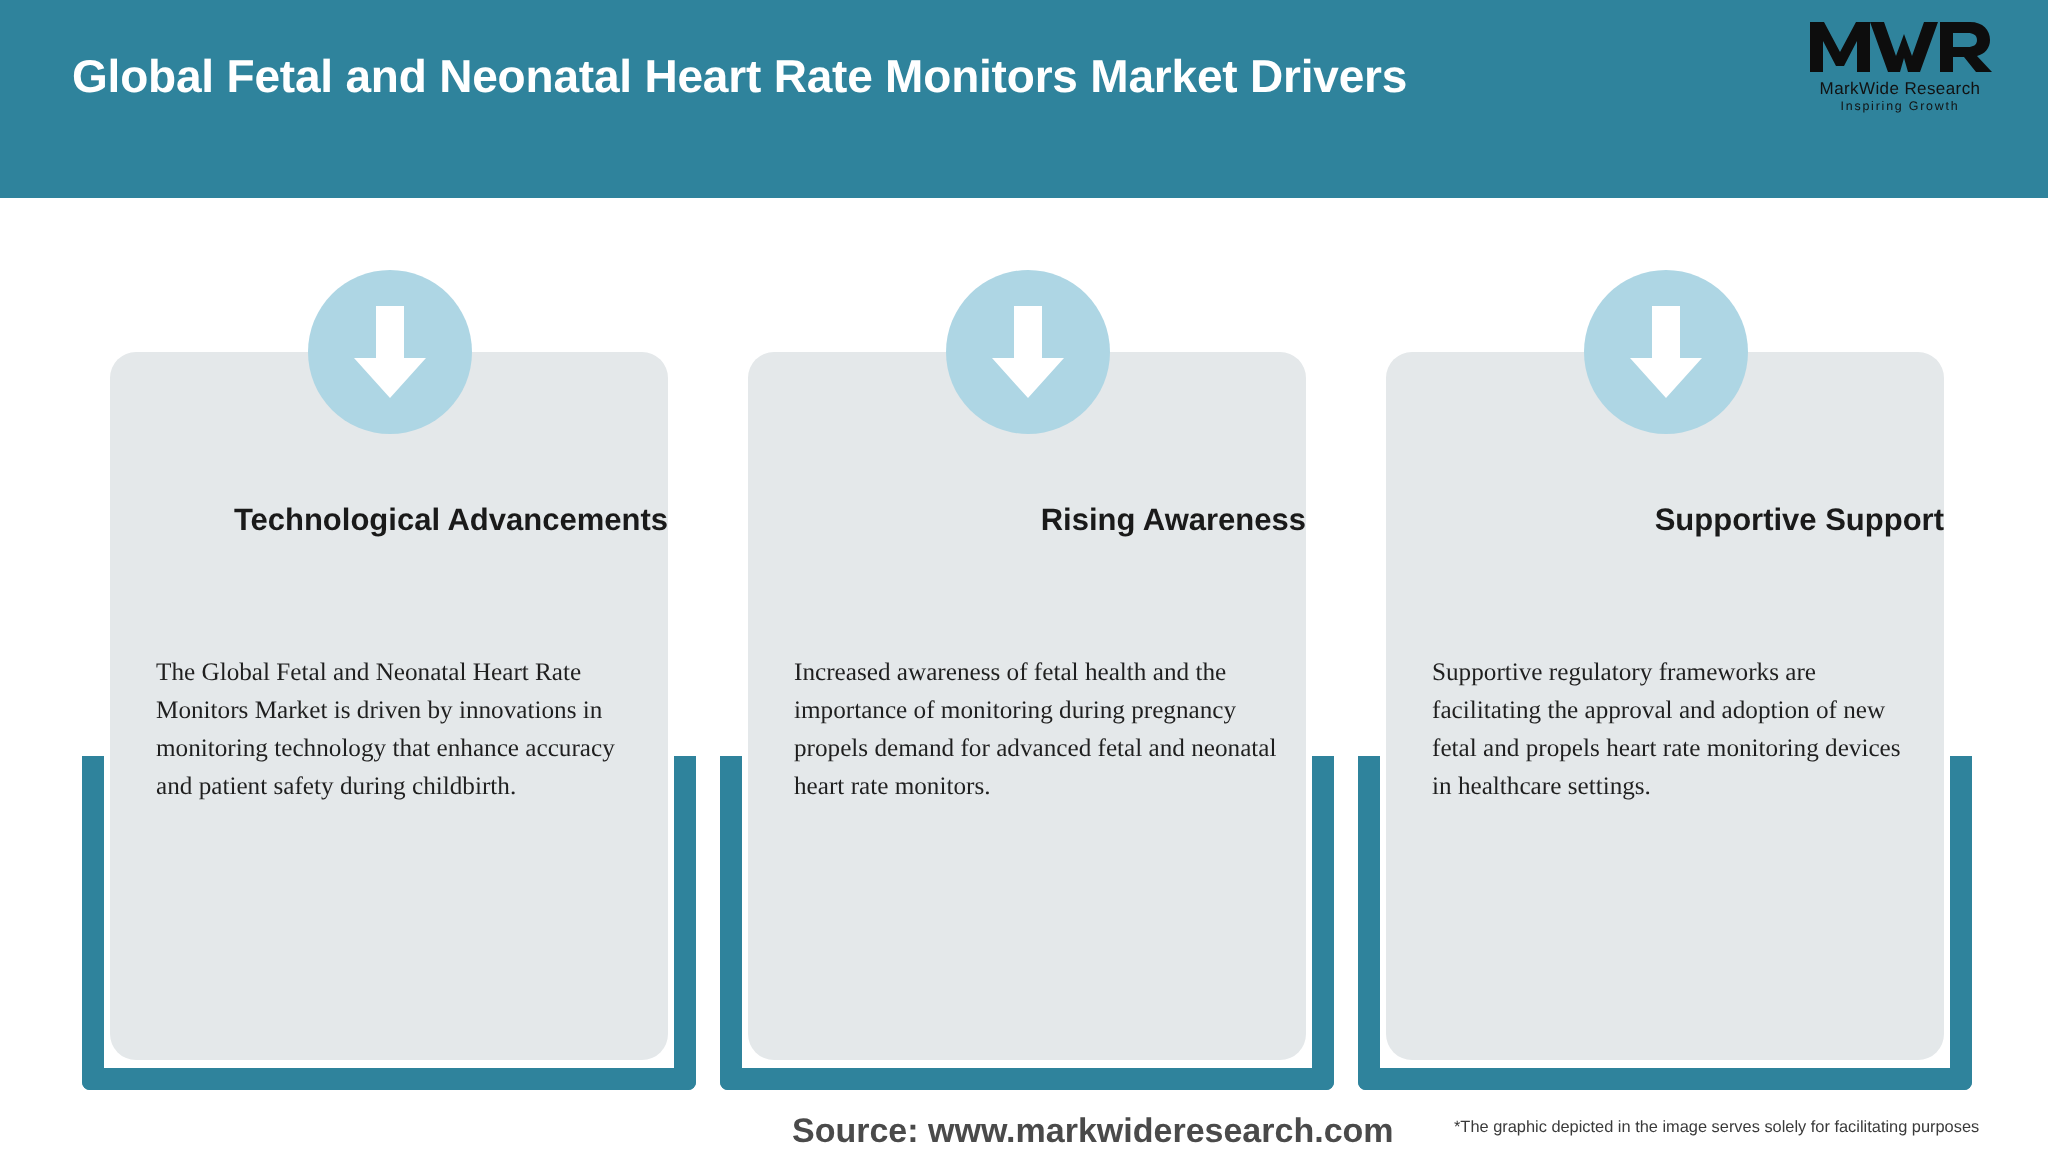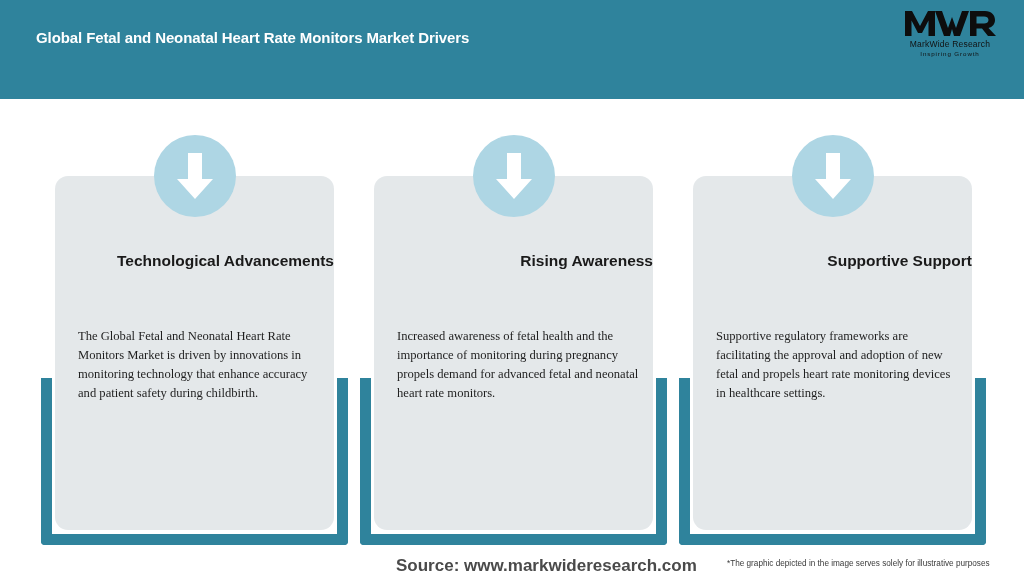--- a/index.html
+++ b/index.html
@@ -22,21 +22,21 @@
     top: 0;
     width: 1024px;
     height: 99px;
     background: #2f839c;
   }
   .header-title {
     position: absolute;
     left: 36px;
     top: 24px;
     width: 820px;
-    font-size: 15px;
+    font-size: 23px;
     font-weight: bold;
     color: #ffffff;
     letter-spacing: -0.1px;
     line-height: 28px;
   }
 
   
   .logo {
     position: absolute;
     right: 18px;
@@ -230,13 +230,13 @@
         <polygon fill="#ffffff" points="15,2 29,2 29,28 40,28 22,48 4,28 15,28"></polygon>
       </svg>
     </div>
     <div class="card-title">Supportive Support</div>
     <div class="card-body">Supportive regulatory frameworks are facilitating the approval and adoption of new fetal and propels heart rate monitoring devices in healthcare settings.</div>
   </div>
 
 </div>
 
 <div class="footer-source">Source: www.markwideresearch.com</div>
-<div class="footer-note">*The graphic depicted in the image serves solely for illustrative purposes</div>
+<div class="footer-note">*The graphic depicted in the image serves solely for facilitating purposes</div>
 
 </body></html>

